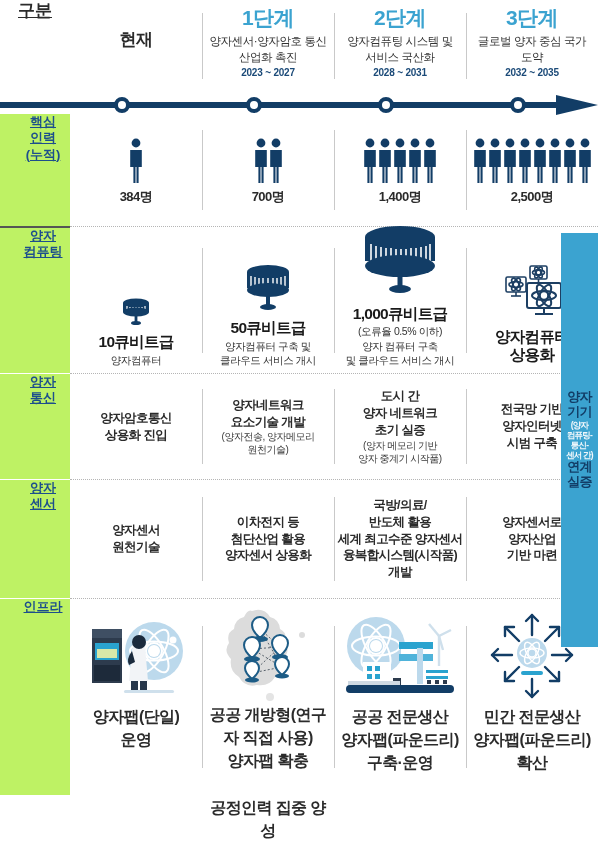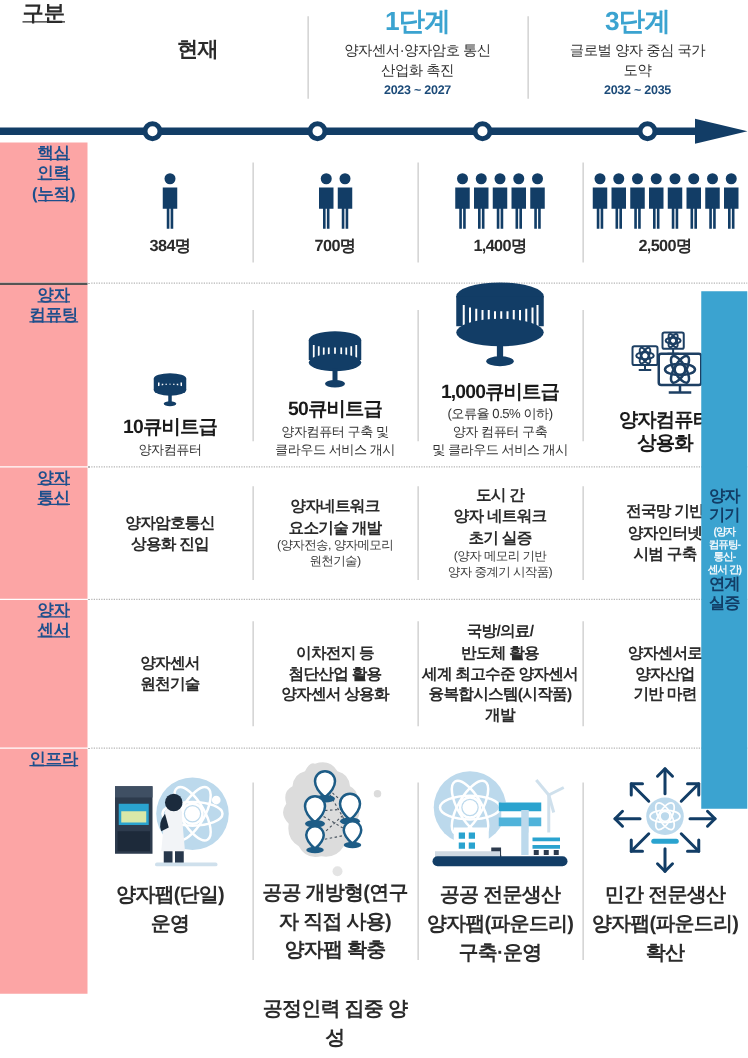--- a/index.html
+++ b/index.html
@@ -17,21 +17,21 @@
   .lbl {
     width: 70px; flex: 0 0 70px;
     display: flex; justify-content: center;
     text-align: center;
     font-weight: bold;
     color: #1d4f8c;
     font-size: 13px;
     line-height: 1.25;
     text-decoration: underline;
   }
-  .lbl.shade { background: #fca5a5; padding-left: 16px; }
+  .lbl.shade { background: #bef264; padding-left: 16px; }
   .cells { display: flex; flex: 1 1 auto; }
   .cell {
     flex: 1 1 0;
     display: flex; flex-direction: column;
     align-items: center; justify-content: flex-start;
     text-align: center;
     position: relative;
     padding: 4px 3px;
   }
   .vsep::before {
@@ -143,20 +143,25 @@
       <div class="cell hd-cell">
         <div class="now-title">현재</div>
       </div>
 
       <div class="cell hd-cell vsep">
         <div class="phase-title">1단계</div>
         <div class="phase-sub nl">양자센서·양자암호 통신<br>산업화 촉진</div>
         <div class="years">2023 ~ 2027</div>
       </div>
 
+      <div class="cell hd-cell vsep">
+        <div class="phase-title">2단계</div>
+        <div class="phase-sub nl">양자컴퓨팅 시스템 및<br>서비스 국산화</div>
+        <div class="years">2028 ~ 2031</div>
+      </div>
 
       <div class="cell hd-cell vsep">
         <div class="phase-title">3단계</div>
         <div class="phase-sub nl">글로벌 양자 중심 국가<br>도약</div>
         <div class="years">2032 ~ 2035</div>
       </div>
 
     </div>
   </div>
 

